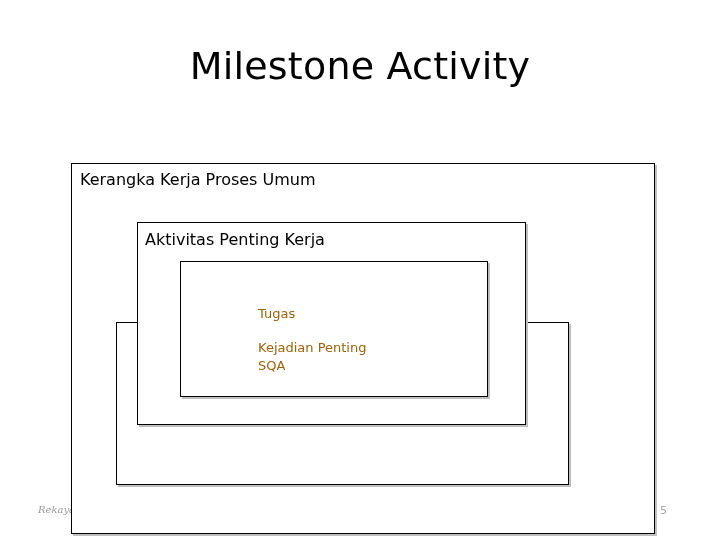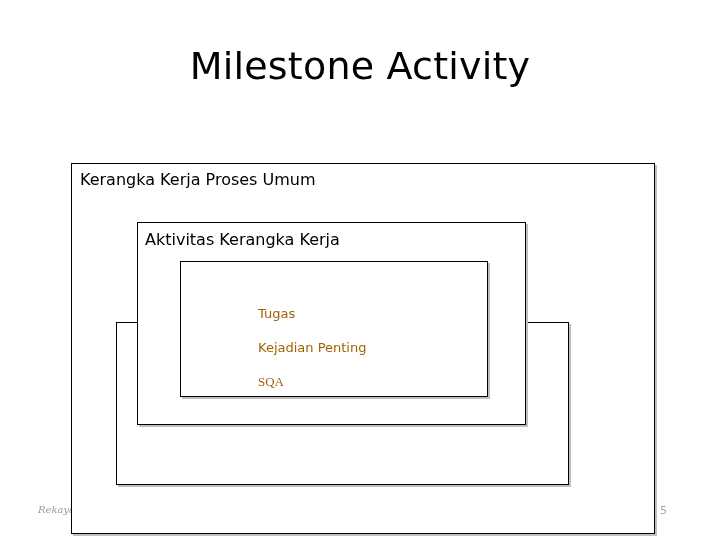--- a/index.html
+++ b/index.html
@@ -85,21 +85,21 @@
   #box-aktivitas { left: 137px; top: 222px; width: 389px; height: 203px; z-index: 4; }
   #box-rangkaian { left: 180px; top: 261px; width: 308px; height: 136px; z-index: 5; }
 
   
   #label-umum      { left: 80px;  top: 170px; z-index: 6; }
   #label-aktivitas { left: 145px; top: 230px; z-index: 6; }
   #label-pendukung { left: 120px; top: 441px; z-index: 6; }
   #label-rangkaian { left: 188px; top: 270px; z-index: 6; }
   #label-tugas     { left: 258px; top: 304px; z-index: 6; }
   #label-kejadian  { left: 258px; top: 338px; z-index: 6; }
-  #label-sqa       { left: 258px; top: 372px; z-index: 6; font-family: Liberation Serif, serif; }
+  #label-sqa       { left: 258px; top: 356px; z-index: 6; }
 </style>
 </head>
 <body>
 
 <div id="slide">
 
   <div class="slide-title">Milestone Activity</div>
 
   <div class="footer-text">Rekayasa Perangkat Lunak</div>
   <div class="page-number">5</div>
@@ -107,21 +107,21 @@
   <div class="proc-box" id="box-umum"></div>
 
   <div class="proc-box" id="box-pendukung"></div>
 
   <div class="proc-box" id="box-aktivitas"></div>
 
   <div class="proc-box" id="box-rangkaian"></div>
 
   <div class="box-label" id="label-umum">Kerangka Kerja Proses Umum</div>
 
-  <div class="box-label" id="label-aktivitas">Aktivitas Kerangka Kerja</div>
+  <div class="box-label" id="label-aktivitas">Aktivitas Penting Kerja</div>
 
 
 
   <div class="indent-label" id="label-tugas">Tugas</div>
 
   <div class="indent-label" id="label-kejadian">Kejadian Penting</div>
 
   <div class="indent-label" id="label-sqa">SQA</div>
 
 </div>

